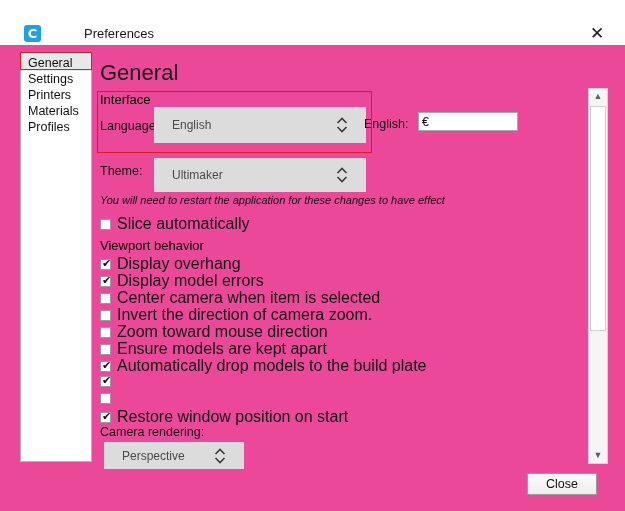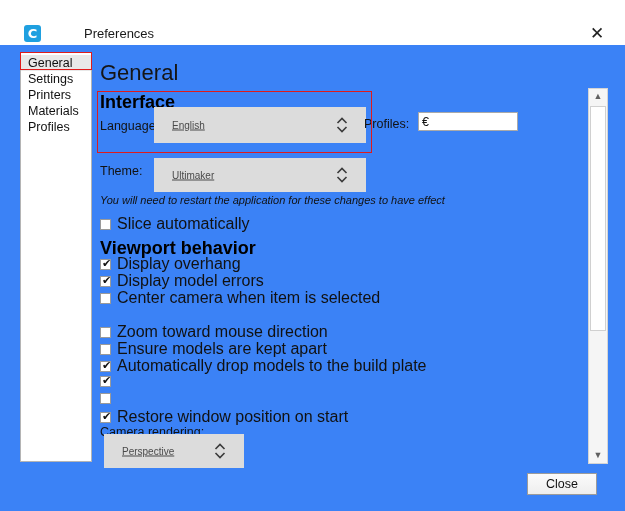--- a/index.html
+++ b/index.html
@@ -66,21 +66,21 @@
     text-align: center;
     font-size: 17px;
     color: #222222;
     cursor: pointer;
   }
   
   #content {
     position: absolute;
     left: 0; top: 45px;
     width: 625px; height: 466px;
-    background: #3b82f6;
+    background: #ec4899;
   }
   
   #sidebar {
     position: absolute;
     left: 20px; top: 7px;
     width: 72px; height: 410px;
     background: #ffffff;
     border: 1px solid #b4b4b4;
     box-sizing: border-box;
     overflow: hidden;
@@ -112,22 +112,22 @@
     width: 485px; height: 410px;
   }
   #page-title {
     position: absolute;
     left: 4px; top: 8px;
     font-size: 22px;
     color: #151515;
     white-space: nowrap;
   }
   .section-head {
-    font-size: 18px;
-    font-weight: bold;
+    font-size: 13px;
+    font-weight: normal;
     color: #000000;
     white-space: nowrap;
   }
   #interface-head {
     position: absolute;
     left: 4px; top: 40px;
   }
   #interface-box {
     position: absolute;
     left: 1px; top: 39px;
@@ -152,35 +152,34 @@
     background: #dcdcdc;
     border: none;
     box-sizing: border-box;
     cursor: pointer;
   }
   .combo .combo-text {
     position: absolute;
     left: 18px;
     top: 50%;
     transform: translateY(-50%);
-    font-size: 10px;
+    font-size: 12px;
     color: #4a4a4a;
     white-space: nowrap;
-    text-decoration: underline;
   }
   .combo .spinner {
     position: absolute;
     right: 18px;
     top: 50%;
     transform: translateY(-50%);
     width: 12px; height: 20px;
   }
   #language-combo { left: 58px; top: 55px;  width: 212px; height: 36px; }
   #theme-combo    { left: 58px; top: 100px; width: 212px; height: 34px; margin-top: 6px; }
-  #camera-combo   { left: 8px;  top: 382px; width: 140px; height: 34px; }
+  #camera-combo   { left: 8px;  top: 390px; width: 140px; height: 27px; }
 
   #currency-input {
     position: absolute;
     left: 322px; top: 60px;
     width: 100px; height: 19px;
     background: #ffffff;
     border: 1px solid #a9a9a9;
     box-sizing: border-box;
     font-family: "Liberation Sans", sans-serif;
     font-size: 12.5px;
@@ -327,21 +326,21 @@
       <div id="language-combo" class="combo">
         <span class="combo-text">English</span>
         <span class="spinner">
           <svg width="12" height="20" viewBox="0 0 12 20">
             <polyline points="1.5,8 6,3.5 10.5,8" fill="none" stroke="#3b3b3b" stroke-width="1.6"></polyline>
             <polyline points="1.5,12 6,16.5 10.5,12" fill="none" stroke="#3b3b3b" stroke-width="1.6"></polyline>
           </svg>
         </span>
       </div>
 
-      <div id="currency-label" class="field-label">Profiles:</div>
+      <div id="currency-label" class="field-label">English:</div>
       <input id="currency-input" type="text" value="€" style="">
 
       <div id="interface-box"></div>
 
       <div id="theme-label" class="field-label">Theme:</div>
       <div id="theme-combo" class="combo">
         <span class="combo-text">Ultimaker</span>
         <span class="spinner">
           <svg width="12" height="20" viewBox="0 0 12 20">
             <polyline points="1.5,8 6,3.5 10.5,8" fill="none" stroke="#3b3b3b" stroke-width="1.6"></polyline>
@@ -360,20 +359,23 @@
 
       <div class="cb-row" style="top:203px">
         <span class="cb-box checked"></span><span class="cb-label">Display overhang</span>
       </div>
       <div class="cb-row" style="top:220px">
         <span class="cb-box checked"></span><span class="cb-label">Display model errors</span>
       </div>
       <div class="cb-row" style="top:237px">
         <span class="cb-box"></span><span class="cb-label">Center camera when item is selected</span>
       </div>
+      <div class="cb-row" style="top:254px">
+        <span class="cb-box"></span><span class="cb-label">Invert the direction of camera zoom.</span>
+      </div>
       <div class="cb-row" style="top:271px">
         <span class="cb-box"></span><span class="cb-label">Zoom toward mouse direction</span>
       </div>
       <div class="cb-row" style="top:288px">
         <span class="cb-box"></span><span class="cb-label">Ensure models are kept apart</span>
       </div>
       <div class="cb-row" style="top:305px">
         <span class="cb-box checked"></span><span class="cb-label">Automatically drop models to the build plate</span>
       </div>
       <div class="cb-row" style="top:322px">

